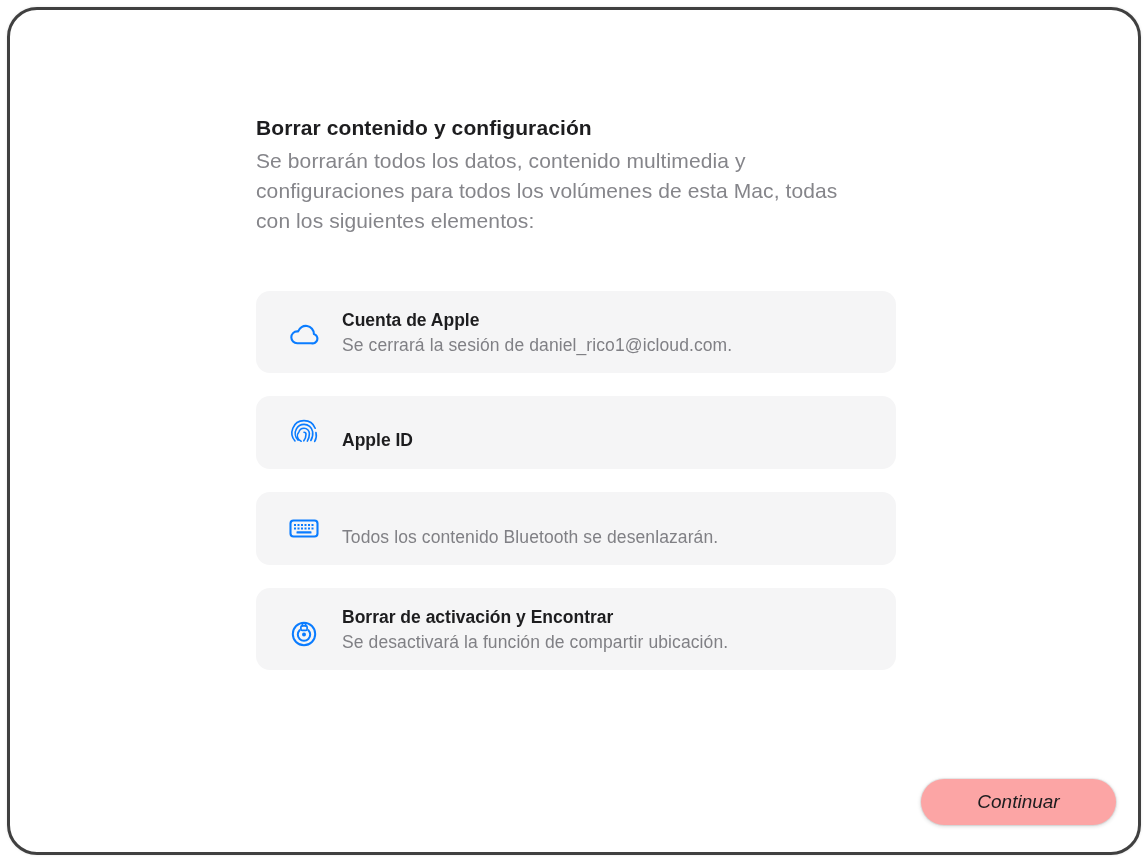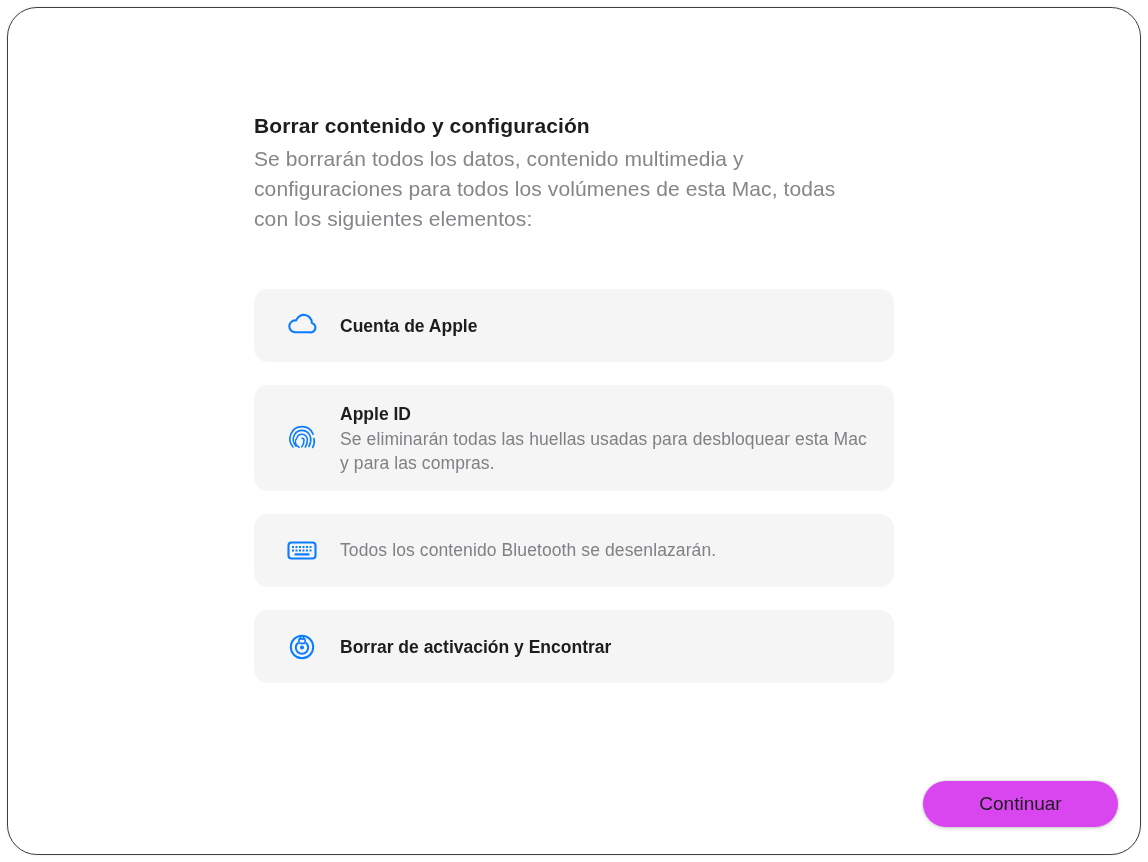--- a/index.html
+++ b/index.html
@@ -6,21 +6,21 @@
   html, body {
     width: 1148px; height: 862px;
     background: #ffffff;
     font-family: "Liberation Sans", "DejaVu Sans", sans-serif;
     overflow: hidden;
   }
   .window {
     position: absolute;
     left: 7px; top: 7px; right: 7px; bottom: 7px;
     background: #ffffff;
-    border: 1px solid #404040;
+    border: 3px solid #404040;
     border-radius: 30px;
     box-shadow: 0 0 3px rgba(0,0,0,0.10);
   }
   .content {
     position: absolute;
     left: 246px; top: 104px;
     width: 660px;
   }
   .page-title {
     font-size: 21px;
@@ -36,21 +36,21 @@
     color: #85858a;
     line-height: 30px;
     letter-spacing: 0.1px;
   }
   .item-list {
     margin-top: 55px;
     width: 640px;
   }
   .list-item {
     display: flex;
-    align-items: center;
+    align-items: flex-end;
     background: #f5f5f6;
     border-radius: 14px;
     padding: 14px 24px 16px 30px;
     margin-bottom: 23px;
   }
   .item-icon {
     flex: 0 0 36px;
     width: 36px; height: 42px;
     margin-top: 1px;
     display: flex;
@@ -71,28 +71,29 @@
   .item-desc {
     font-size: 17.5px;
     color: #808085;
     line-height: 24px;
     letter-spacing: 0.1px;
   }
   .continue-button {
     position: absolute;
     right: 22px; bottom: 27px;
     width: 195px; height: 46px;
-    background: #d946ef;
+    background: #fca5a5;
     border: none;
     border-radius: 23px;
     box-shadow: 0 0 0 1px rgba(0,0,0,0.06), 0 1px 4px rgba(0,0,0,0.18);
     font-family: "Liberation Sans", "DejaVu Sans", sans-serif;
     font-size: 19px;
     color: #1d1d1f;
     cursor: pointer;
+    font-style: italic;
   }
 </style>
 </head>
 <body>
 
 <div class="window">
   <div class="content">
 
     <div class="page-title">Borrar contenido y configuración</div>
     <div class="page-desc">Se borrarán todos los datos, contenido multimedia y configuraciones para todos los volúmenes de esta Mac, todas con los siguientes elementos:</div>
@@ -100,36 +101,36 @@
     <div class="item-list">
 
       <div class="list-item">
         <span class="item-icon">
           <svg width="36" height="36" viewBox="0 0 36 36" fill="none">
             <path d="M25.4 25.2 H11.2 A5.9 5.9 0 0 1 11.2 13.4 c0.3 0 0.6 0 0.9 0.07 A8.1 8.1 0 0 1 27.9 16 a4.7 4.7 0 0 1 -2.5 9.2 Z" stroke="#0a7cff" stroke-width="2.1" stroke-linejoin="round" stroke-linecap="round"></path>
           </svg>
         </span>
         <div class="item-text">
           <div class="item-title">Cuenta de Apple</div>
+          <div class="item-desc">Se cerrará la sesión de daniel_rico1@icloud.com.</div>
         </div>
       </div>
 
       <div class="list-item">
         <span class="item-icon">
           <svg width="38" height="38" viewBox="0 0 38 38" fill="none" stroke="#0a7cff" stroke-width="1.7" stroke-linecap="round">
             <path d="M9.5 28.5 A13.2 13.2 0 0 1 7.2 15 A12.6 12.6 0 0 1 19 7 a12.6 12.6 0 0 1 11.8 8"></path>
             <path d="M31.6 19.5 a12.8 12.8 0 0 1 -1.3 9.5"></path>
             <path d="M12.8 27.5 A9.6 9.6 0 0 1 11 15.8 A9.2 9.2 0 0 1 19 11 a9.2 9.2 0 0 1 9.1 7.6 c0.5 3.2 -0.2 6.6 -1.9 9.4"></path>
             <path d="M16 28.8 A6 6 0 0 1 13.6 19 a5.7 5.7 0 0 1 5.4 -4 a5.7 5.7 0 0 1 5.7 5.5 c0 2.9 -0.7 5.8 -2.2 8.1"></path>
             <path d="M19 19.2 c1.2 0 2.1 0.9 2.1 2.1 c0 2.5 -0.8 5 -2.3 7"></path>
           </svg>
         </span>
         <div class="item-text">
           <div class="item-title">Apple ID</div>
-          <div class="item-desc">Se eliminarán todas las huellas usadas para desbloquear esta Mac y para las compras.</div>
         </div>
       </div>
 
       <div class="list-item">
         <span class="item-icon">
           <svg width="36" height="36" viewBox="0 0 36 36" fill="none">
             <rect x="4.5" y="10.5" width="27" height="16" rx="3" stroke="#0a7cff" stroke-width="2.1"></rect>
             <g fill="#0a7cff">
               <rect x="8" y="14" width="2" height="2"></rect>
                 <rect x="11.5" y="14" width="2" height="2"></rect>
@@ -158,20 +159,21 @@
             <circle cx="18" cy="19" r="11.2" stroke="#0a7cff" stroke-width="2"></circle>
             <circle cx="18" cy="19.6" r="6.2" stroke="#0a7cff" stroke-width="2"></circle>
             <circle cx="18" cy="19.6" r="2" fill="#0a7cff"></circle>
             <rect x="13.9" y="9.6" width="8.2" height="6.2" rx="1.6" fill="#f5f5f6"></rect>
             <rect x="14.9" y="10.8" width="6.2" height="4.6" rx="1.2" stroke="#0a7cff" stroke-width="1.7"></rect>
             <path d="M16.3 10.8 v-1 a1.7 1.7 0 0 1 3.4 0 v1" stroke="#0a7cff" stroke-width="1.7" stroke-linecap="round"></path>
           </svg>
         </span>
         <div class="item-text">
           <div class="item-title">Borrar de activación y Encontrar</div>
+          <div class="item-desc">Se desactivará la función de compartir ubicación.</div>
         </div>
       </div>
 
     </div>
   </div>
 
   <button class="continue-button">Continuar</button>
 </div>
 
 </body></html>

